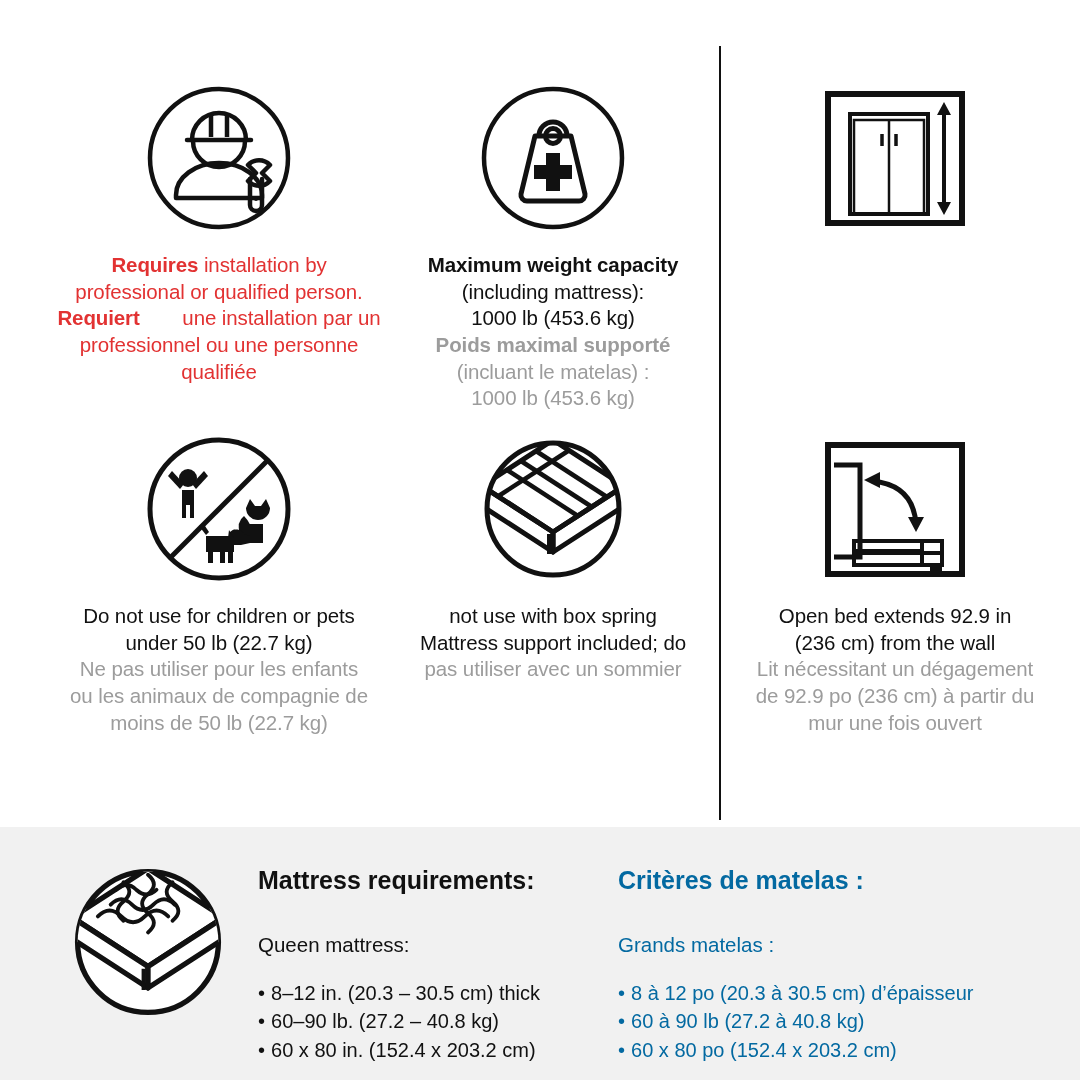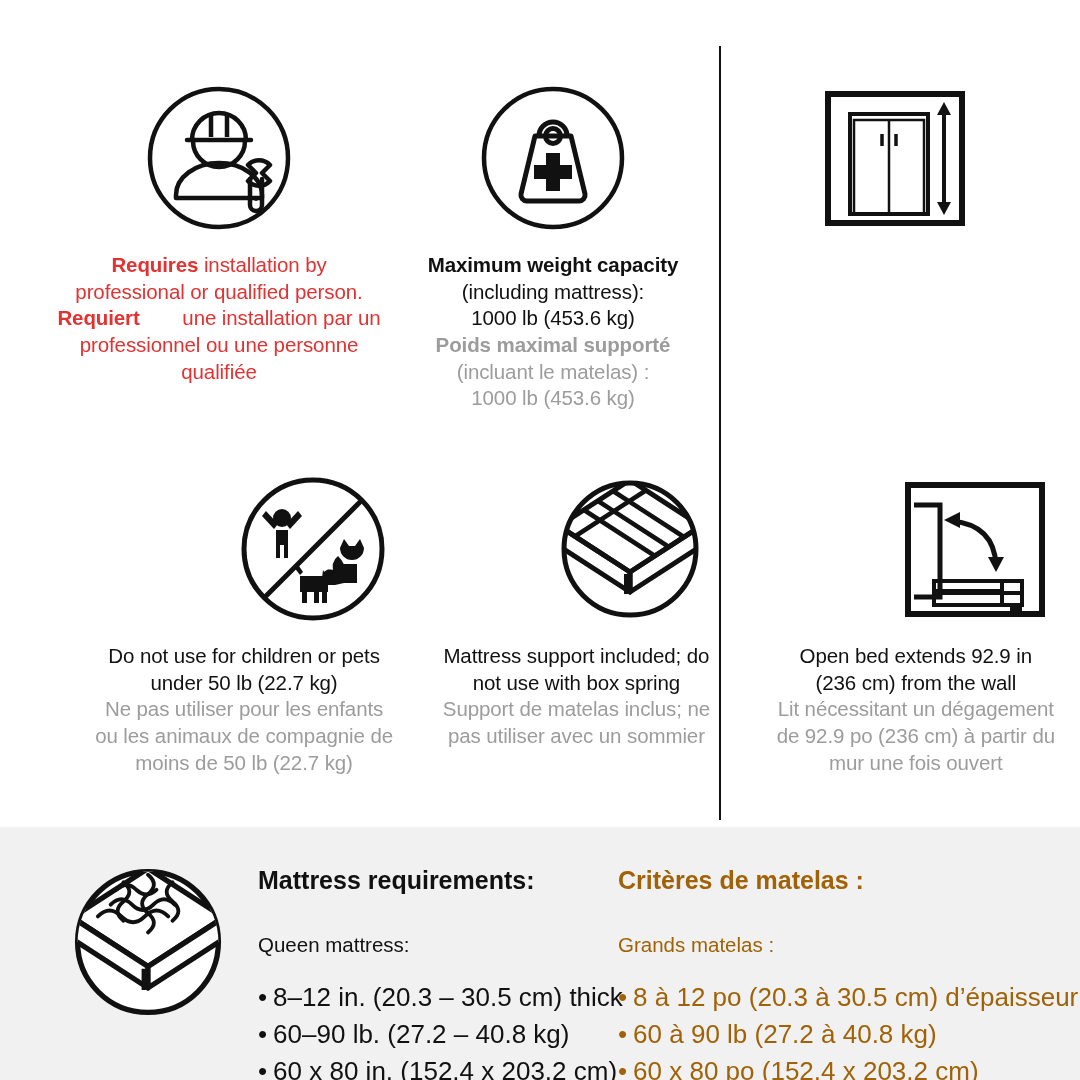--- a/index.html
+++ b/index.html
@@ -53,21 +53,21 @@
     flex-direction: column;
     align-items: center;
   }
 
   
   .col-1 { left: 45px;  width: 348px; }
   .col-2 { left: 396px; width: 314px; }
   .col-3 { left: 735px; width: 320px; }
 
   .row-1 { top: 78px; }
-  .row-2 { top: 469px; align-items: flex-end; }
+  .row-2 { top: 429px; }
 
   .icon-box {
     width: 160px;
     height: 160px;
     display: flex;
     align-items: center;
     justify-content: center;
   }
   .icon-box svg { display: block; }
 
@@ -126,30 +126,30 @@
     font-size: 20.5px;
     margin: 0 0 20px 0;
     line-height: 1.38;
   }
   .req-list {
     list-style: none;
     margin: 0;
     padding: 0;
   }
   .req-list li {
-    font-size: 26px;
+    font-size: 20px;
     line-height: 1.42;
     white-space: nowrap;
   }
   .req-list li::before {
     content: "\2022";
     margin-right: 6px;
   }
   .en-text { color: #111111; }
-  .fr-text { color: #a16207; }
+  .fr-text { color: #0369a1; }
 </style>
 </head>
 <body>
 
 <div id="page">
 
   <div id="top-area">
 
     <div id="column-divider"></div>
 
@@ -289,23 +289,22 @@
                 <path d="M90 17 L19 63"></path>
               </g>
 
               <path d="M4 52 L4 72 L75 118 L75 98 z" fill="none" stroke="#111" stroke-width="5" stroke-linejoin="round"></path>
               <path d="M146 52 L146 72 L75 118 L75 98 z" fill="none" stroke="#111" stroke-width="5" stroke-linejoin="round"></path>
               <path d="M71 100 L71 120" fill="none" stroke="#111" stroke-width="4"></path>
             </g>
           </svg>
         </div>
         <div class="caption">
+          <span class="line en">not use with box spring</span>
           <span class="line en">Mattress support included; do</span>
-          <span class="line en">not use with box spring</span>
-          <span class="line fr">Support de matelas inclus; ne</span>
           <span class="line fr">pas utiliser avec un sommier</span>
         </div>
       </div>
 
       <div class="feature-cell col-3 row-2">
         <div class="icon-box">
           <svg width="150" height="145" viewBox="0 0 150 145">
             <rect x="8" y="8" width="134" height="129" fill="none" stroke="#111" stroke-width="6"></rect>
 
             <path d="M14 28 h26 v92 h-26" fill="none" stroke="#111" stroke-width="5"></path>

